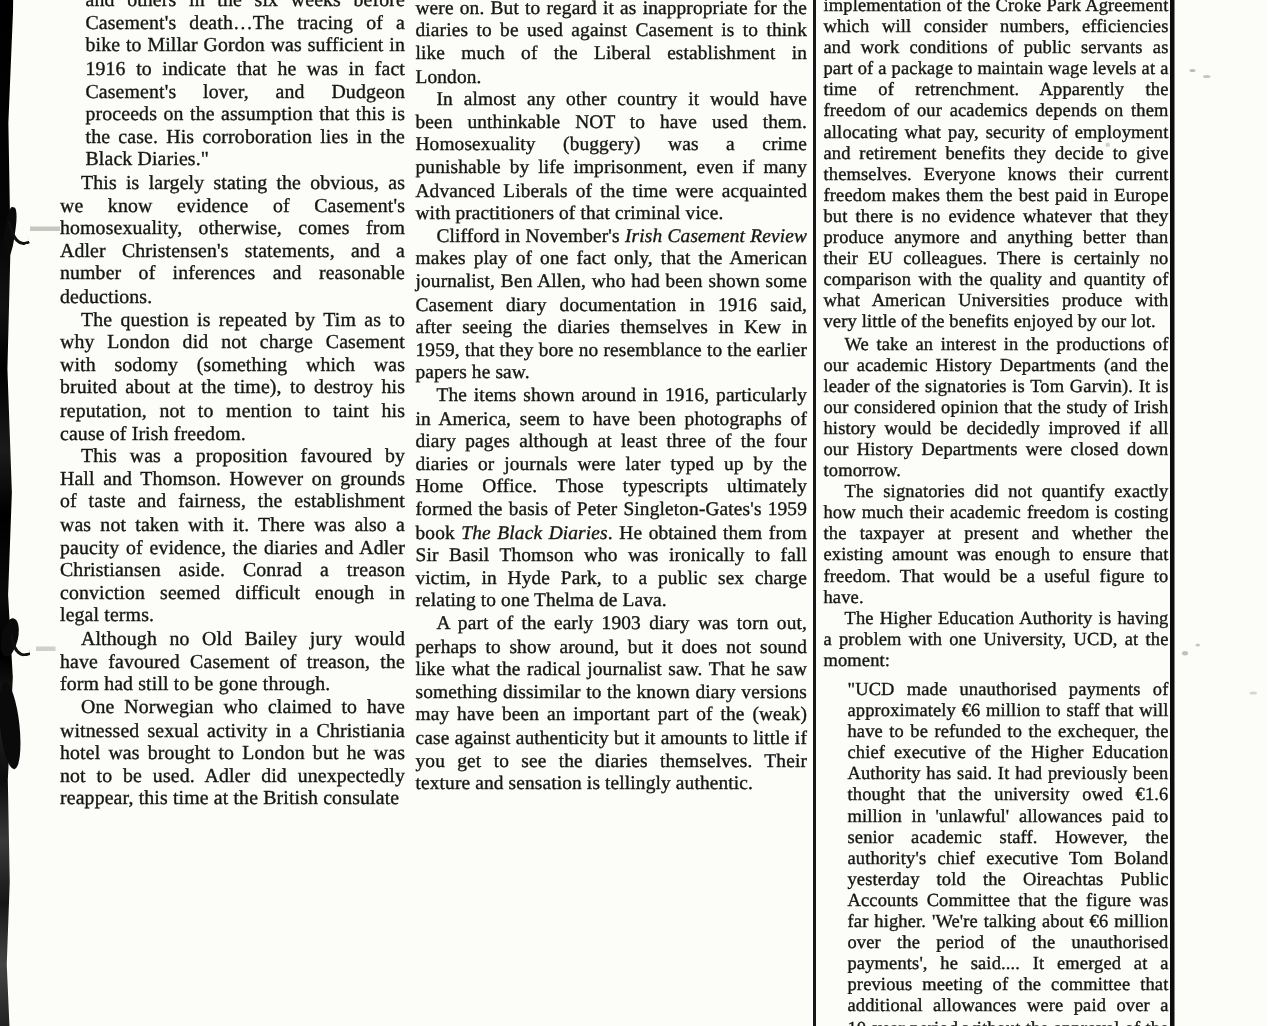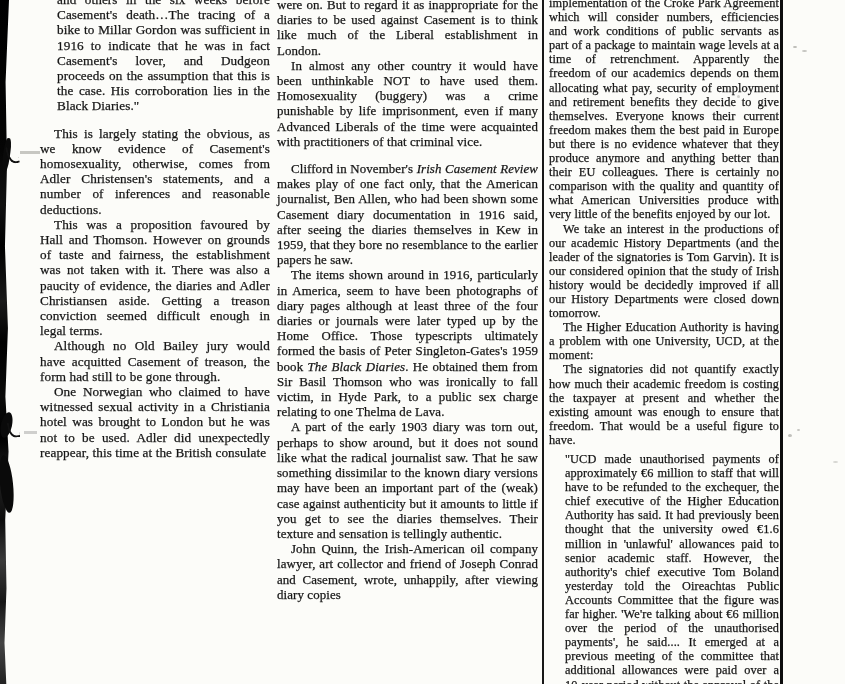--- a/index.html
+++ b/index.html
@@ -17,21 +17,21 @@
     -webkit-text-stroke:0.25px #1a1a1a;
     letter-spacing:0.1px;
   }
   .col p{margin:0;padding:0;}
   .col-1{left:40px;top:-8px;width:230px;font-size:13.2px;line-height:15.2px;}
   .col-2{left:277px;top:-2px;width:261px;font-size:12.9px;line-height:15.2px;}
   .col-3{left:549px;top:-4px;width:230px;font-size:12.3px;line-height:14.1px;}
   .para.indent{text-indent:14px;font-family:Liberation Serif, serif;}
   .para.quote{margin-left:17px;}
   .col-3 .para.quote{margin-left:16px;}
-  .para.gap{margin-top:12px;}
+  .para.gap{margin-top:0;}
   .col-3 .para.gap{margin-top:5px;}
 
   
   .rule{position:absolute;top:0;height:684px;background:#171717;}
   .rule-mid{left:542px;width:2px;}
   .rule-edge{left:780px;width:3px;background:#0d0d0d;}
 
   
   .scan-streak{position:absolute;left:0;top:0;width:9px;height:684px;
     background:linear-gradient(to bottom,
@@ -70,37 +70,37 @@
   <div class="scan-blob blob-b"></div>
   <div class="scan-blob blob-c"></div>
   <div class="hook hook-a"></div>
   <div class="hook hook-b"></div>
   <div class="dash dash-a"></div>
   <div class="dash dash-b"></div>
 
   <div class="col col-1">
       <p class="para quote">and others in the six weeks before Casement's death…The tracing of a bike to Millar Gordon was sufficient in 1916 to indicate that he was in fact Casement's lover, and Dudgeon proceeds on the assumption that this is the case. His corroboration lies in the Black Diaries."</p>
       <p class="para indent gap">This is largely stating the obvious, as we know evidence of Casement's homosexuality, otherwise, comes from Adler Christensen's statements, and a number of inferences and reasonable deductions.</p>
-      <p class="para indent">This was a proposition favoured by Hall and Thomson. However on grounds of taste and fairness, the establishment was not taken with it. There was also a paucity of evidence, the diaries and Adler Christiansen aside. Getting a treason conviction seemed difficult enough in legal terms.</p>
-      <p class="para indent">Although no Old Bailey jury would have acquitted Casement of treason, the form had still to be gone through.</p>
+      <p class="para indent">The question is repeated by Tim as to why London did not charge Casement with sodomy (something which was bruited about at the time), to destroy his reputation, not to mention to taint his cause of Irish freedom.</p>
+      <p class="para indent">This was a proposition favoured by Hall and Thomson. However on grounds of taste and fairness, the establishment was not taken with it. There was also a paucity of evidence, the diaries and Adler Christiansen aside. Conrad a treason conviction seemed difficult enough in legal terms.</p>
+      <p class="para indent">Although no Old Bailey jury would have favoured Casement of treason, the form had still to be gone through.</p>
       <p class="para indent">One Norwegian who claimed to have witnessed sexual activity in a Christiania hotel was brought to London but he was not to be used. Adler did unexpectedly reappear, this time at the British consulate</p>
     </div>
   <div class="col col-2">
       <p class="para">were on. But to regard it as inappropriate for the diaries to be used against Casement is to think like much of the Liberal establishment in London.</p>
       <p class="para indent">In almost any other country it would have been unthinkable NOT to have used them. Homosexuality (buggery) was a crime punishable by life imprisonment, even if many Advanced Liberals of the time were acquainted with practitioners of that criminal vice.</p>
       <p class="para indent gap">Clifford in November's <i>Irish Casement Review</i> makes play of one fact only, that the American journalist, Ben Allen, who had been shown some Casement diary documentation in 1916 said, after seeing the diaries themselves in Kew in 1959, that they bore no resemblance to the earlier papers he saw.</p>
       <p class="para indent">The items shown around in 1916, particularly in America, seem to have been photographs of diary pages although at least three of the four diaries or journals were later typed up by the Home Office. Those typescripts ultimately formed the basis of Peter Singleton-Gates's 1959 book <i>The Black Diaries</i>. He obtained them from Sir Basil Thomson who was ironically to fall victim, in Hyde Park, to a public sex charge relating to one Thelma de Lava.</p>
       <p class="para indent">A part of the early 1903 diary was torn out, perhaps to show around, but it does not sound like what the radical journalist saw. That he saw something dissimilar to the known diary versions may have been an important part of the (weak) case against authenticity but it amounts to little if you get to see the diaries themselves. Their texture and sensation is tellingly authentic.</p>
-      <p class="para indent">John Quinn, the Irish-American oil company lawyer, art collector and friend of Joseph Conrad and Casement, wrote, unhappily, after viewing diary copies</p>
     </div>
   <div class="col col-3">
       <p class="para">implementation of the Croke Park Agreement which will consider numbers, efficiencies and work conditions of public servants as part of a package to maintain wage levels at a time of retrenchment. Apparently the freedom of our academics depends on them allocating what pay, security of employment and retirement benefits they decide to give themselves. Everyone knows their current freedom makes them the best paid in Europe but there is no evidence whatever that they produce anymore and anything better than their EU colleagues. There is certainly no comparison with the quality and quantity of what American Universities produce with very little of the benefits enjoyed by our lot.</p>
       <p class="para indent">We take an interest in the productions of our academic History Departments (and the leader of the signatories is Tom Garvin). It is our considered opinion that the study of Irish history would be decidedly improved if all our History Departments were closed down tomorrow.</p>
+      <p class="para indent">The signatories did not quantify exactly how much their academic freedom is costing the taxpayer at present and whether the existing amount was enough to ensure that freedom. That would be a useful figure to have.</p>
       <p class="para indent">The Higher Education Authority is having a problem with one University, UCD, at the moment:</p>
-      <p class="para indent">The signatories did not quantify exactly how much their academic freedom is costing the taxpayer at present and whether the existing amount was enough to ensure that freedom. That would be a useful figure to have.</p>
       <p class="para quote gap">"UCD made unauthorised payments of approximately €6 million to staff that will have to be refunded to the exchequer, the chief executive of the Higher Education Authority has said. It had previously been thought that the university owed €1.6 million in 'unlawful' allowances paid to senior academic staff. However, the authority's chief executive Tom Boland yesterday told the Oireachtas Public Accounts Committee that the figure was far higher. 'We're talking about €6 million over the period of the unauthorised payments', he said.... It emerged at a previous meeting of the committee that additional allowances were paid over a 10-year period without the approval of the authority, despite legislation that stipulates approval must be sought" (IT, 21 Jan.).</p>
     </div>
 
   <div class="rule rule-mid"></div>
   <div class="rule rule-edge"></div>
 
   <div class="speck sp-1"></div>
   <div class="speck sp-2"></div>
   <div class="speck sp-3"></div>
   <div class="speck sp-4"></div>

